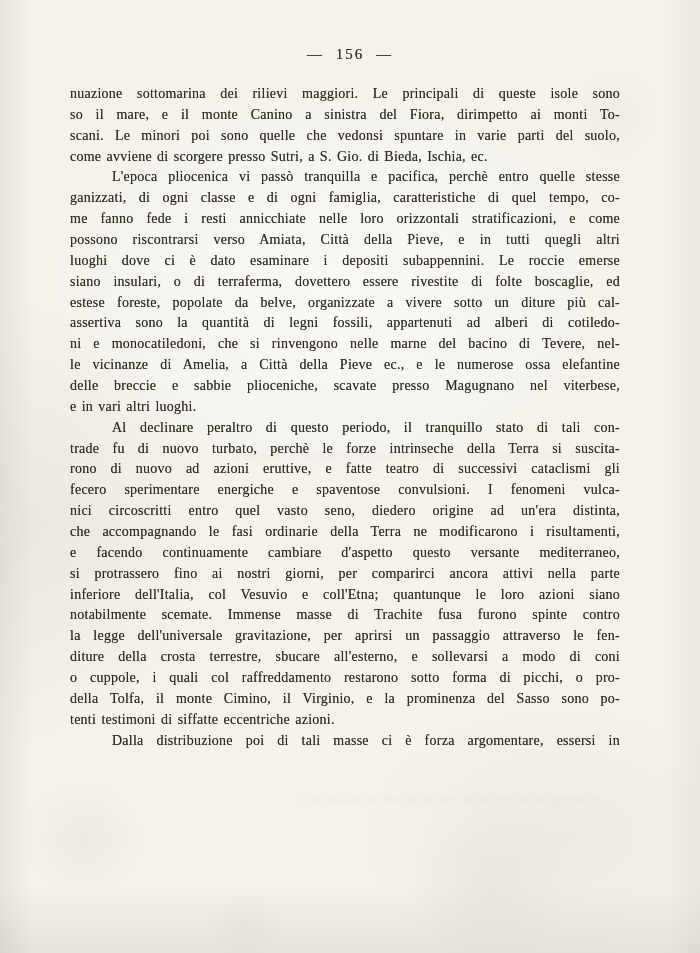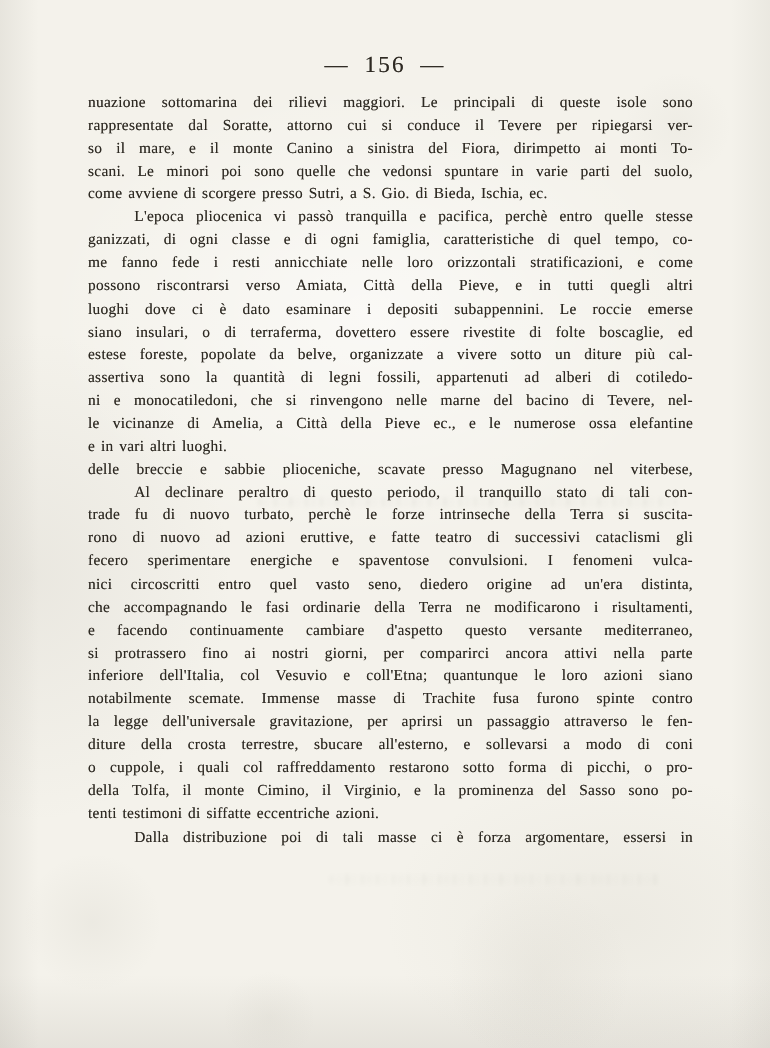--- a/index.html
+++ b/index.html
@@ -27,27 +27,27 @@
     content:"";position:absolute;inset:0;pointer-events:none;
     background-image:
       radial-gradient(circle 90px at 12% 88%, rgba(140,135,120,0.08), rgba(140,135,120,0) 70%),
       radial-gradient(circle 70px at 88% 12%, rgba(140,135,120,0.05), rgba(140,135,120,0) 70%),
       radial-gradient(circle 120px at 70% 93%, rgba(140,135,120,0.07), rgba(140,135,120,0) 70%),
       radial-gradient(circle 60px at 35% 97%, rgba(140,135,120,0.06), rgba(140,135,120,0) 70%);
   }
   .page-number{
     position:absolute;top:46px;left:0;width:100%;
     text-align:center;
-    font-size:21px;
+    font-size:15px;
     letter-spacing:2px;
     word-spacing:6px;
     text-shadow:0 0 0.5px rgba(46,42,35,0.65);
   }
   .page-body{
-    position:absolute;top:84px;left:80px;width:550px;
+    position:absolute;top:84px;left:70px;width:550px;
   }
   .para{margin:0;}
   .line{
     height:20.86px;
     line-height:20.86px;
     font-size:14px;
     letter-spacing:0.25px;
     word-spacing:1.5px;
     overflow:hidden;
     white-space:normal;
@@ -69,38 +69,37 @@
   .st-2{top:795px;left:300px;width:300px;opacity:0.13;}
 </style>
 </head>
 <body>
 
 <div class="scan">
   <div class="page-number">— 156 —</div>
   <div class="page-body">
       <div class="para">
         <div class="line j">nuazione sottomarina dei rilievi maggiori. Le principali di queste isole sono</div>
-        <div class="line j">rappresentate dal Soratte, attorno cui si conduce il Tevere per ripiegarsi ver-</div>
         <div class="line j">so il mare, e il monte Canino a sinistra del Fiora, dirimpetto ai monti To-</div>
         <div class="line j">scani. Le minori poi sono quelle che vedonsi spuntare in varie parti del suolo,</div>
         <div class="line">come avviene di scorgere presso Sutri, a S. Gio. di Bieda, Ischia, ec.</div>
       </div>
       <div class="para">
         <div class="line j indent">L'epoca pliocenica vi passò tranquilla e pacifica, perchè entro quelle stesse</div>
         <div class="line j">ganizzati, di ogni classe e di ogni famiglia, caratteristiche di quel tempo, co-</div>
         <div class="line j">me fanno fede i resti annicchiate nelle loro orizzontali stratificazioni, e come</div>
         <div class="line j">possono riscontrarsi verso Amiata, Città della Pieve, e in tutti quegli altri</div>
         <div class="line j">luoghi dove ci è dato esaminare i depositi subappennini. Le roccie emerse</div>
         <div class="line j">siano insulari, o di terraferma, dovettero essere rivestite di folte boscaglie, ed</div>
         <div class="line j">estese foreste, popolate da belve, organizzate a vivere sotto un diture più cal-</div>
         <div class="line j">assertiva sono la quantità di legni fossili, appartenuti ad alberi di cotiledo-</div>
         <div class="line j">ni e monocatiledoni, che si rinvengono nelle marne del bacino di Tevere, nel-</div>
         <div class="line j">le vicinanze di Amelia, a Città della Pieve ec., e le numerose ossa elefantine</div>
+        <div class="line j">delle breccie e sabbie plioceniche, scavate presso Magugnano nel viterbese,</div>
         <div class="line">e in vari altri luoghi.</div>
-        <div class="line j">delle breccie e sabbie plioceniche, scavate presso Magugnano nel viterbese,</div>
       </div>
       <div class="para">
         <div class="line j indent">Al declinare peraltro di questo periodo, il tranquillo stato di tali con-</div>
         <div class="line j">trade fu di nuovo turbato, perchè le forze intrinseche della Terra si suscita-</div>
         <div class="line j">rono di nuovo ad azioni eruttive, e fatte teatro di successivi cataclismi gli</div>
         <div class="line j">fecero sperimentare energiche e spaventose convulsioni. I fenomeni vulca-</div>
         <div class="line j">nici circoscritti entro quel vasto seno, diedero origine ad un'era distinta,</div>
         <div class="line j">che accompagnando le fasi ordinarie della Terra ne modificarono i risultamenti,</div>
         <div class="line j">e facendo continuamente cambiare d'aspetto questo versante mediterraneo,</div>
         <div class="line j">si protrassero fino ai nostri giorni, per comparirci ancora attivi nella parte</div>

